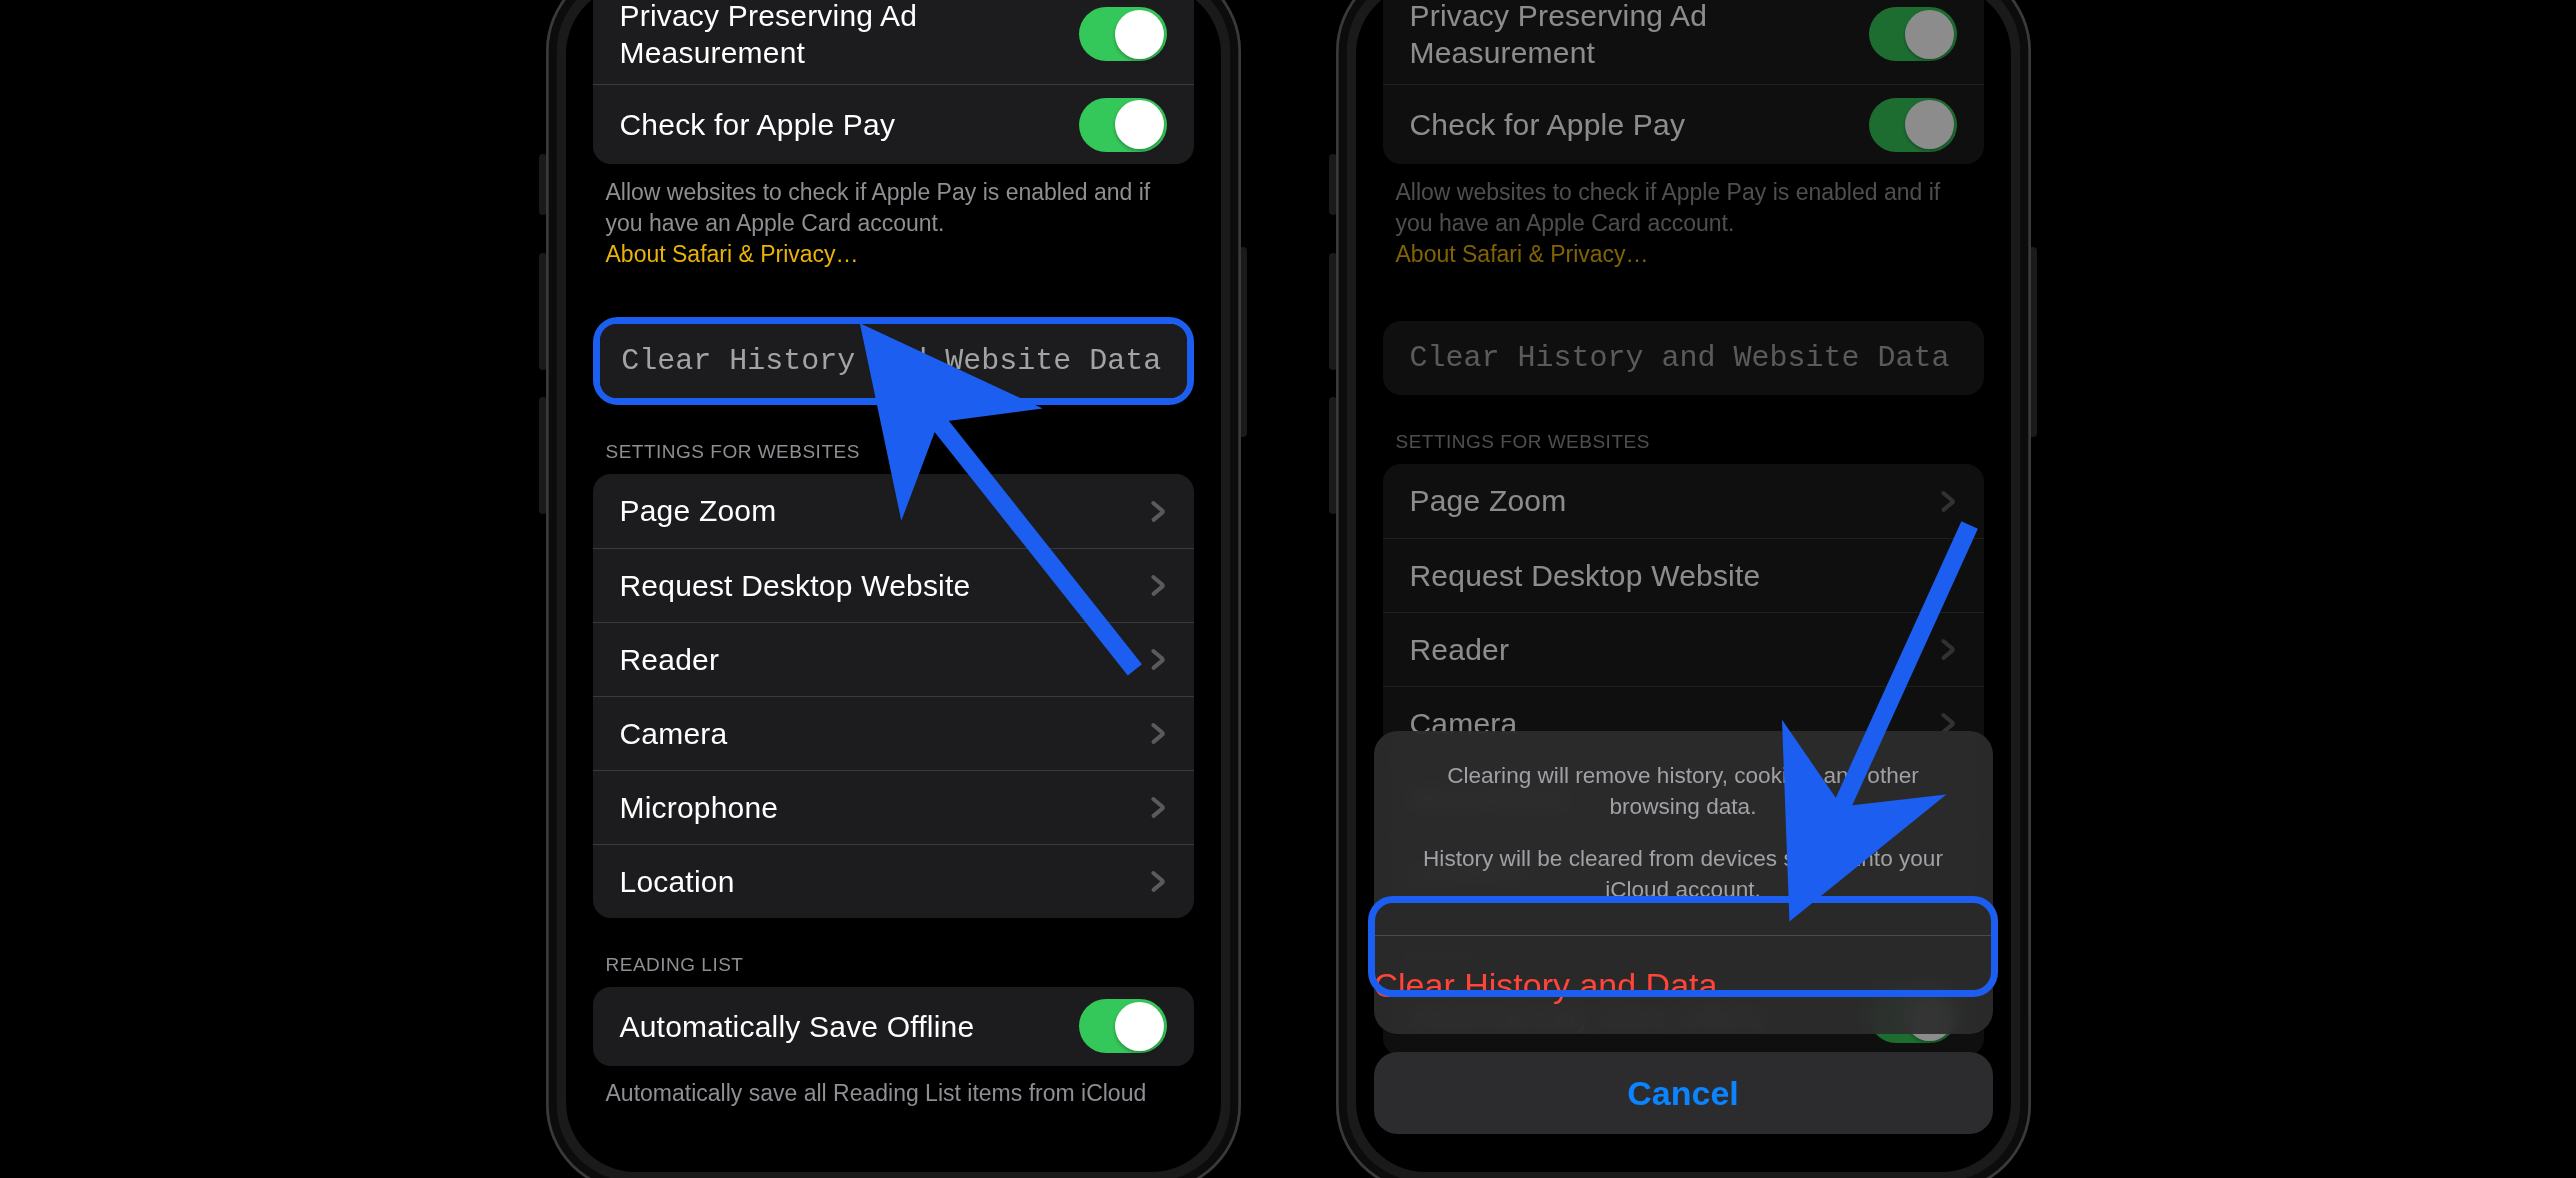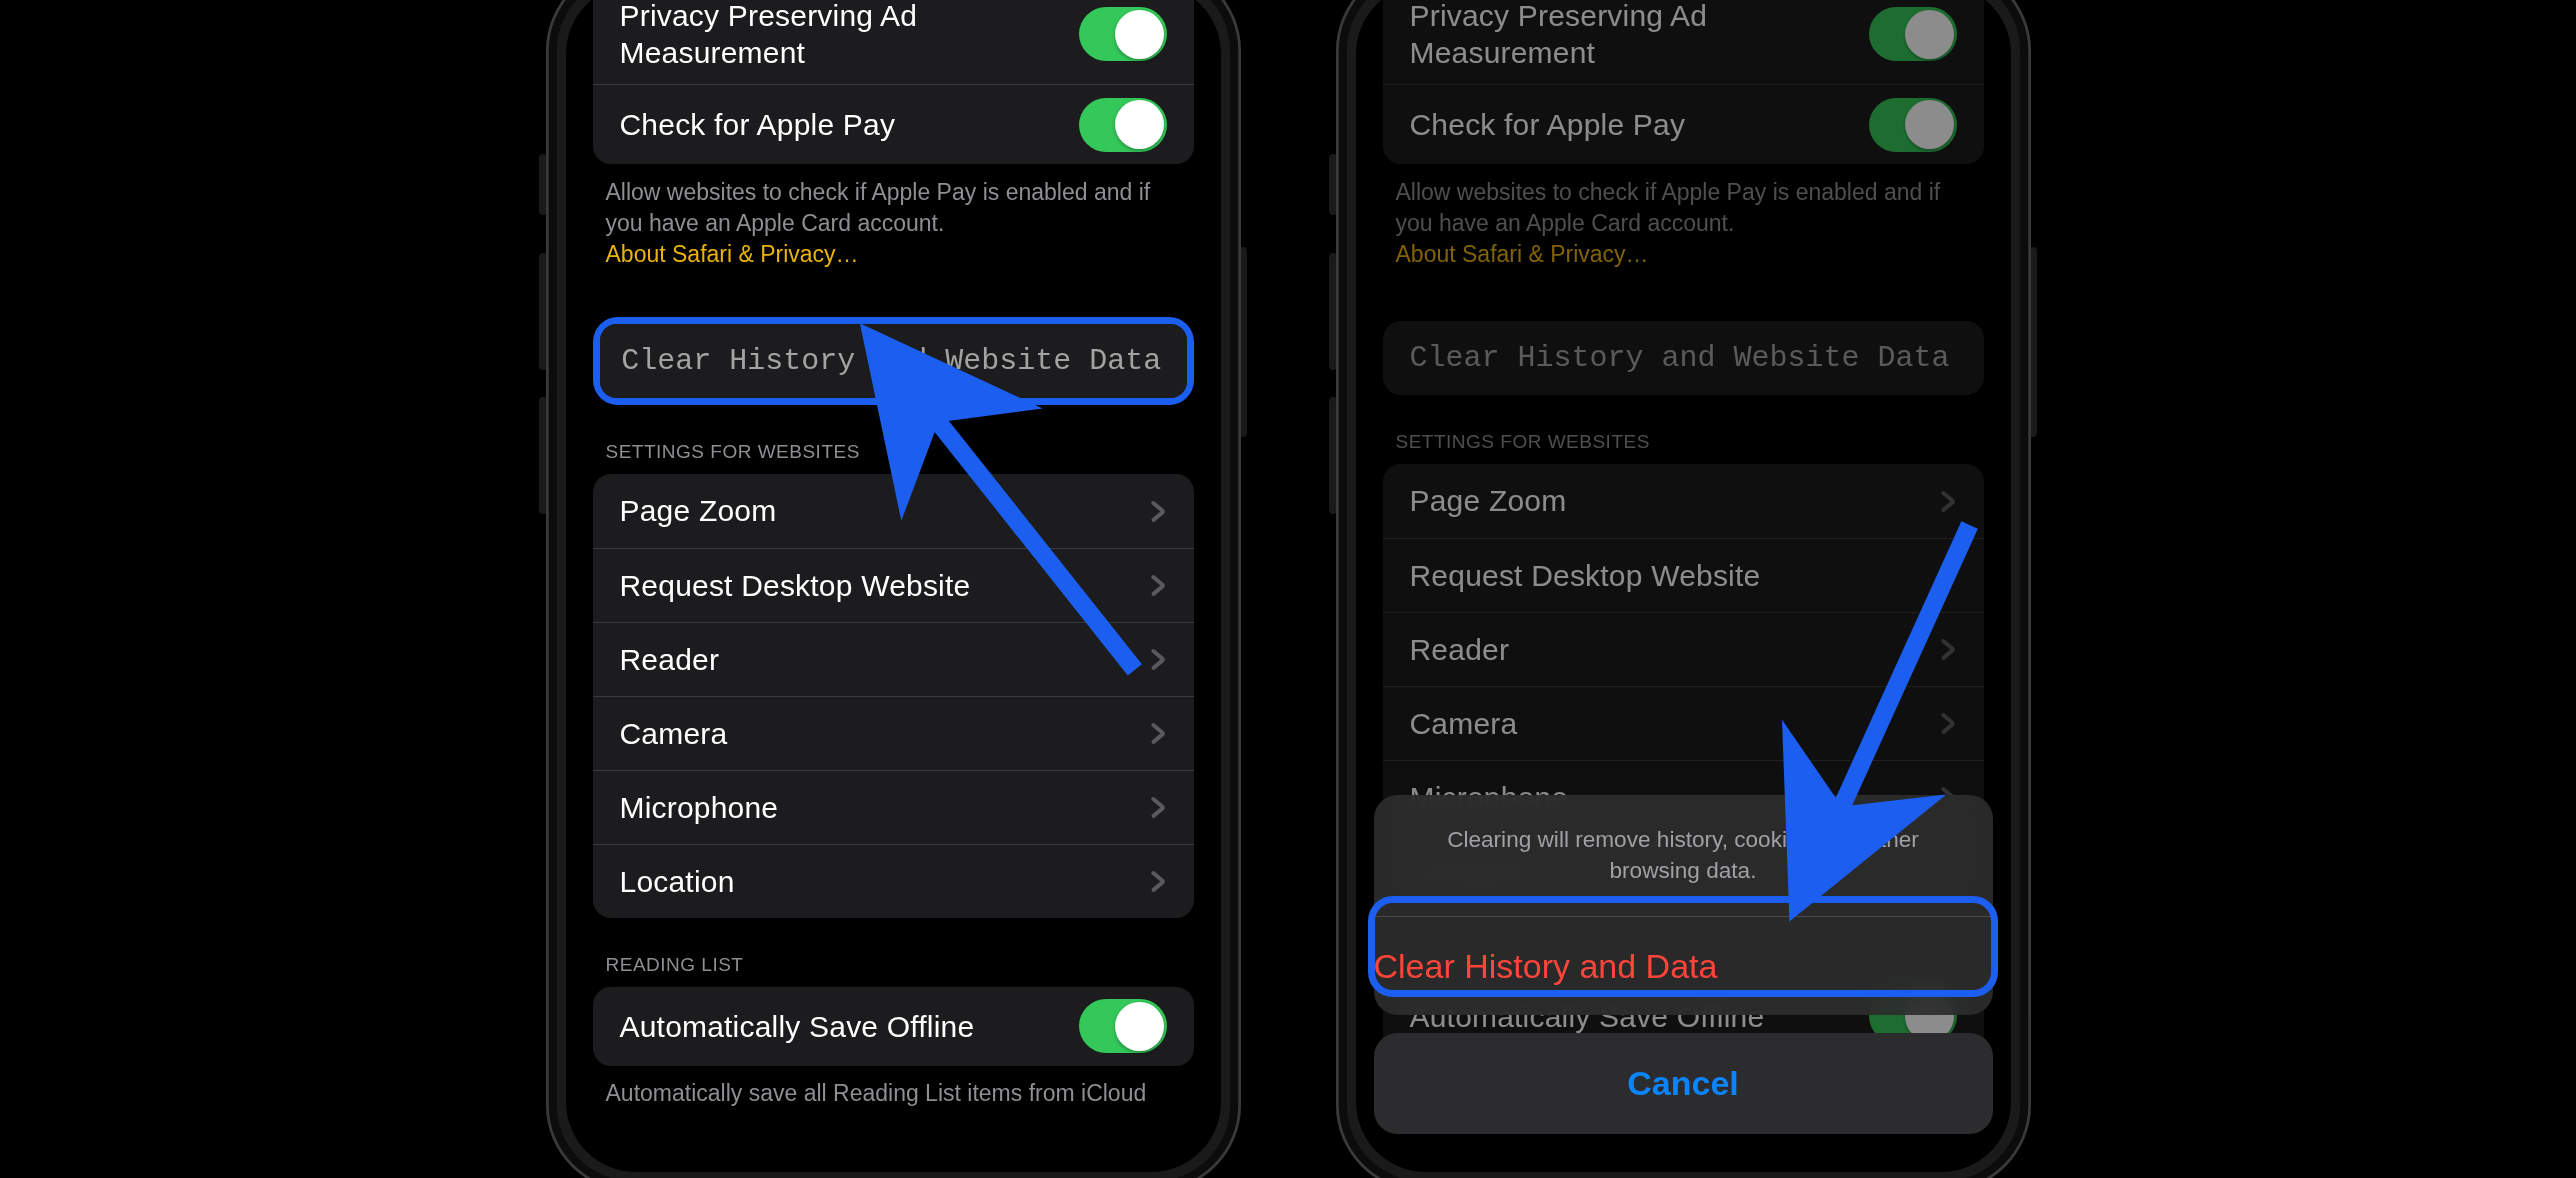--- a/index.html
+++ b/index.html
@@ -166,21 +166,21 @@
     height: 99px;
     display: flex;
     align-items: center;
     justify-content: flex-start;
     font-size: 34px;
     color: #ff453a;
   }
   .sheet-cancel {
     background: #2c2c2e;
     border-radius: 23.5px;
-    height: 101px;
+    height: 82px;
     display: flex;
     align-items: center;
     justify-content: center;
     font-size: 34px;
     color: #0a84ff;
     font-weight: 600;
   }
   .highlight-ring {
     position: absolute;
     border: 7.2px solid #1c5ff0;
@@ -352,20 +352,21 @@
           <div class="footer-note">
             <span>Automatically save all Reading List items from iCloud</span>
           </div>
 
         </div>
 
         <div class="action-sheet">
           <div class="sheet-card">
             <div class="sheet-msg">
               <p>Clearing will remove history, cookies, and other browsing data.</p>
+              <p>History will be cleared from devices signed into your iCloud account.</p>
             </div>
             <div class="sheet-action">
               <span>Clear History and Data</span>
             </div>
           </div>
           <div class="sheet-cancel">
             <span>Cancel</span>
           </div>
         </div>
 

